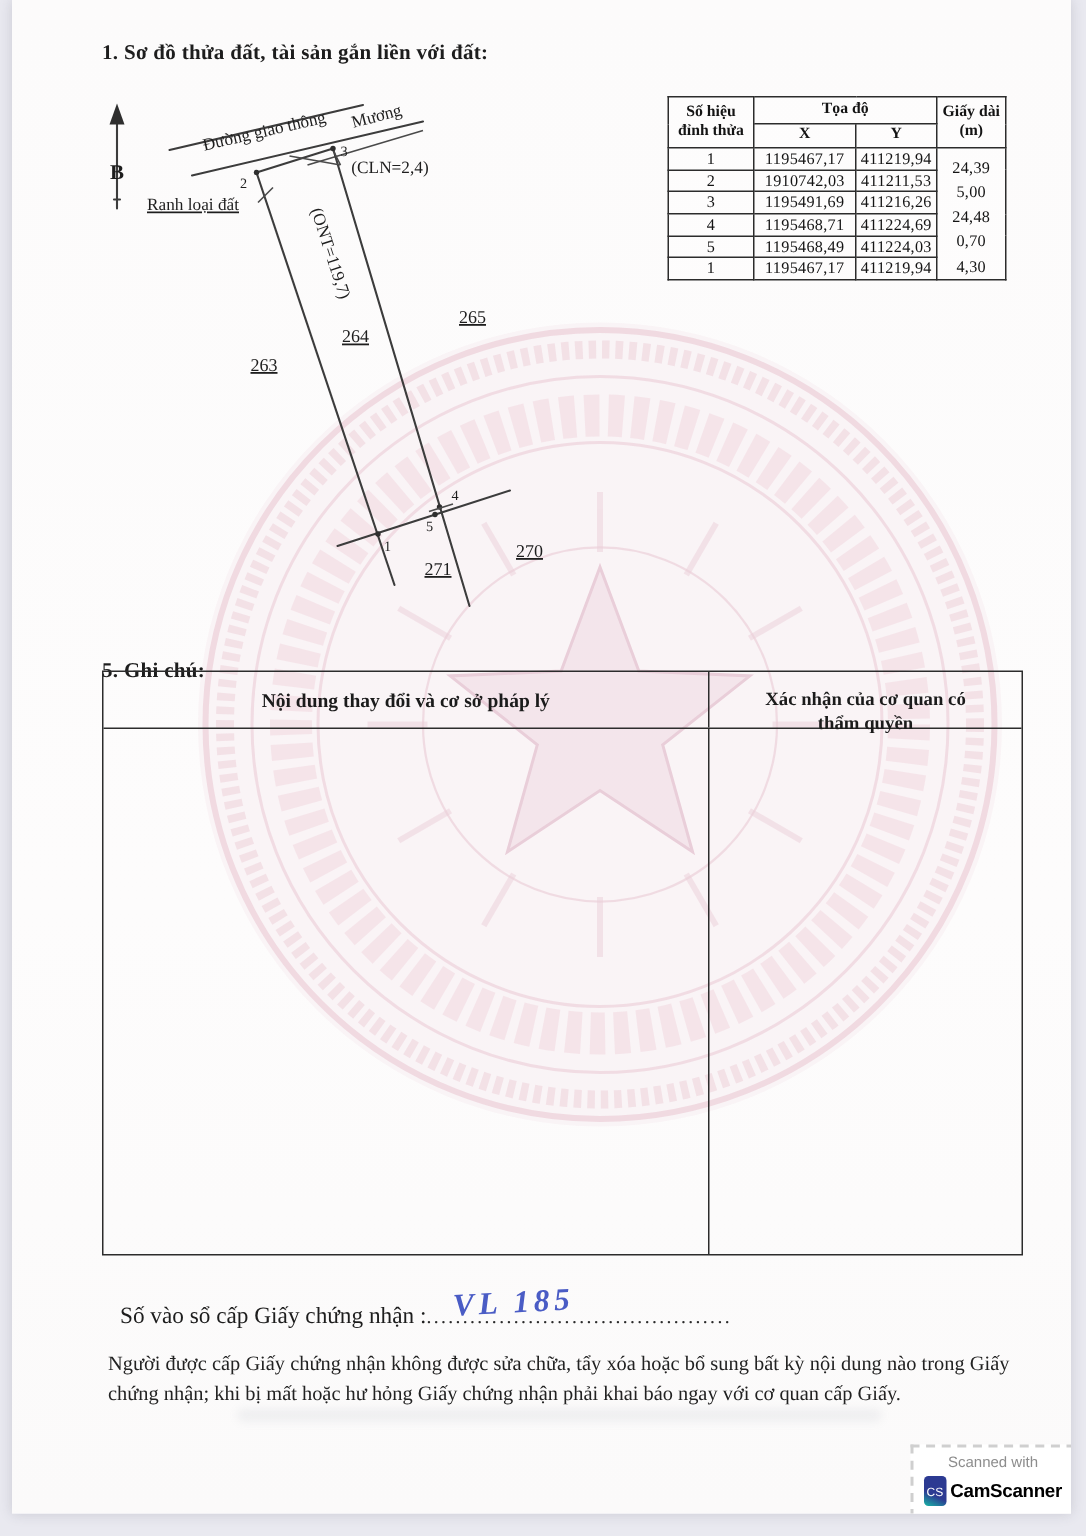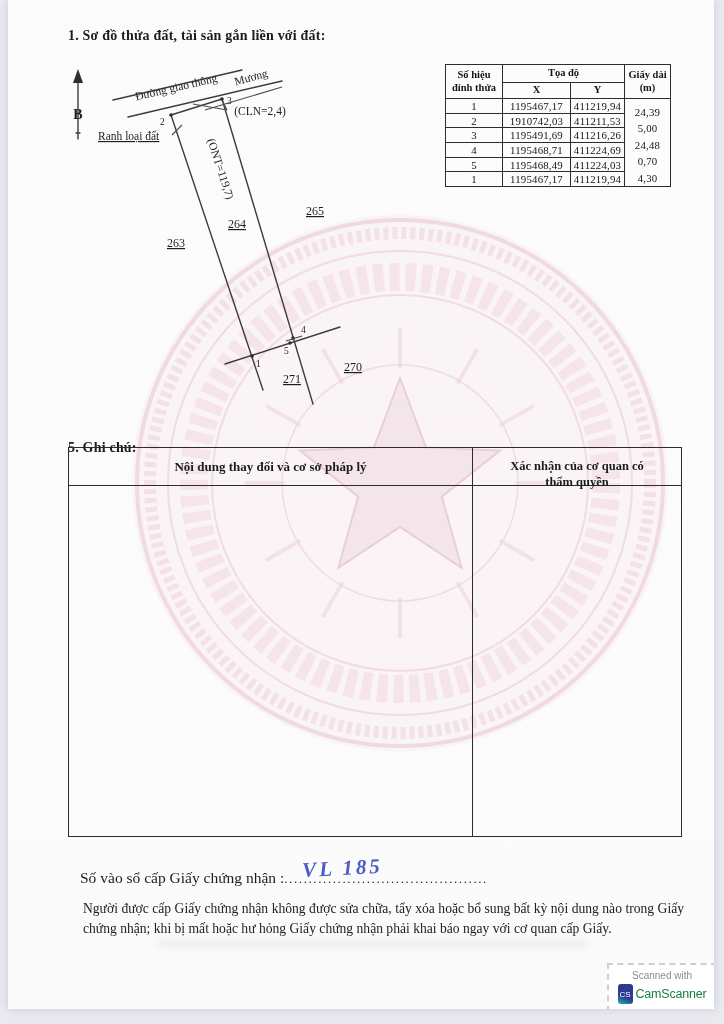--- a/index.html
+++ b/index.html
@@ -53,38 +53,38 @@
 
   .registry { position:absolute; left:72px; top:869px; font-size:15.5px; color:#1d1d1d; white-space:nowrap; }
   .registry .dots { letter-spacing:1.6px; font-size:13px; color:#2a2a2a; }
   .handwriting {
     position:absolute; left:222px; top:-13px;
     font-size:21px; font-style:italic; font-weight:bold;
     color:#4a5cc5; letter-spacing:3px;
     transform:rotate(-3deg);
   }
 
-  .notice { position:absolute; left:75px; top:899px; width:601px; font-size:13.6px; line-height:1.5; color:#222; text-align:justify; }
+  .notice { position:absolute; left:64px; top:899px; width:601px; font-size:13.6px; line-height:1.5; color:#222; text-align:justify; }
 
   .smudge { position:absolute; left:150px; top:939px; width:430px; height:9px; background:#99a0ad; opacity:0.12; filter:blur(3px); border-radius:5px; }
 
   .scan-badge {
     position:absolute; left:599px; top:963px; width:92px;
     padding:5px 7px 6px; border:2px dashed #cfcfcf; background:#ffffff;
     text-align:center; font-family:"Liberation Sans", sans-serif;
   }
   .scan-line1 { font-size:10px; color:#8d8d8d; margin-bottom:3px; }
   .scan-line2 { display:flex; align-items:center; justify-content:center; gap:3px; }
   .cs-logo {
     width:15px; height:20px; border-radius:3px;
     background:linear-gradient(205deg,#2c3a92 62%,#17b8a6 100%);
     color:#fff; font-weight:normal; font-size:8px;
     display:inline-flex; align-items:center; justify-content:center;
   }
-  .cs-name { font-weight:normal; font-size:12.5px; color:#15803d; letter-spacing:-0.2px; }
+  .cs-name { font-weight:bold; font-size:12.5px; color:#000000; letter-spacing:-0.2px; }
 </style>
 </head>
 <body>
 
 <div class="page">
 
   <svg class="watermark" width="540" height="540" viewBox="0 0 540 540">
     <circle cx="270" cy="270" r="268" fill="rgba(243,219,227,0.22)"></circle>
     <circle cx="270" cy="270" r="263" fill="none" stroke="#eed5dd" stroke-width="4" opacity="0.85"></circle>
     <circle cx="270" cy="270" r="250" fill="none" stroke="#eed3dc" stroke-width="12" stroke-dasharray="5 4" opacity="0.6"></circle>

